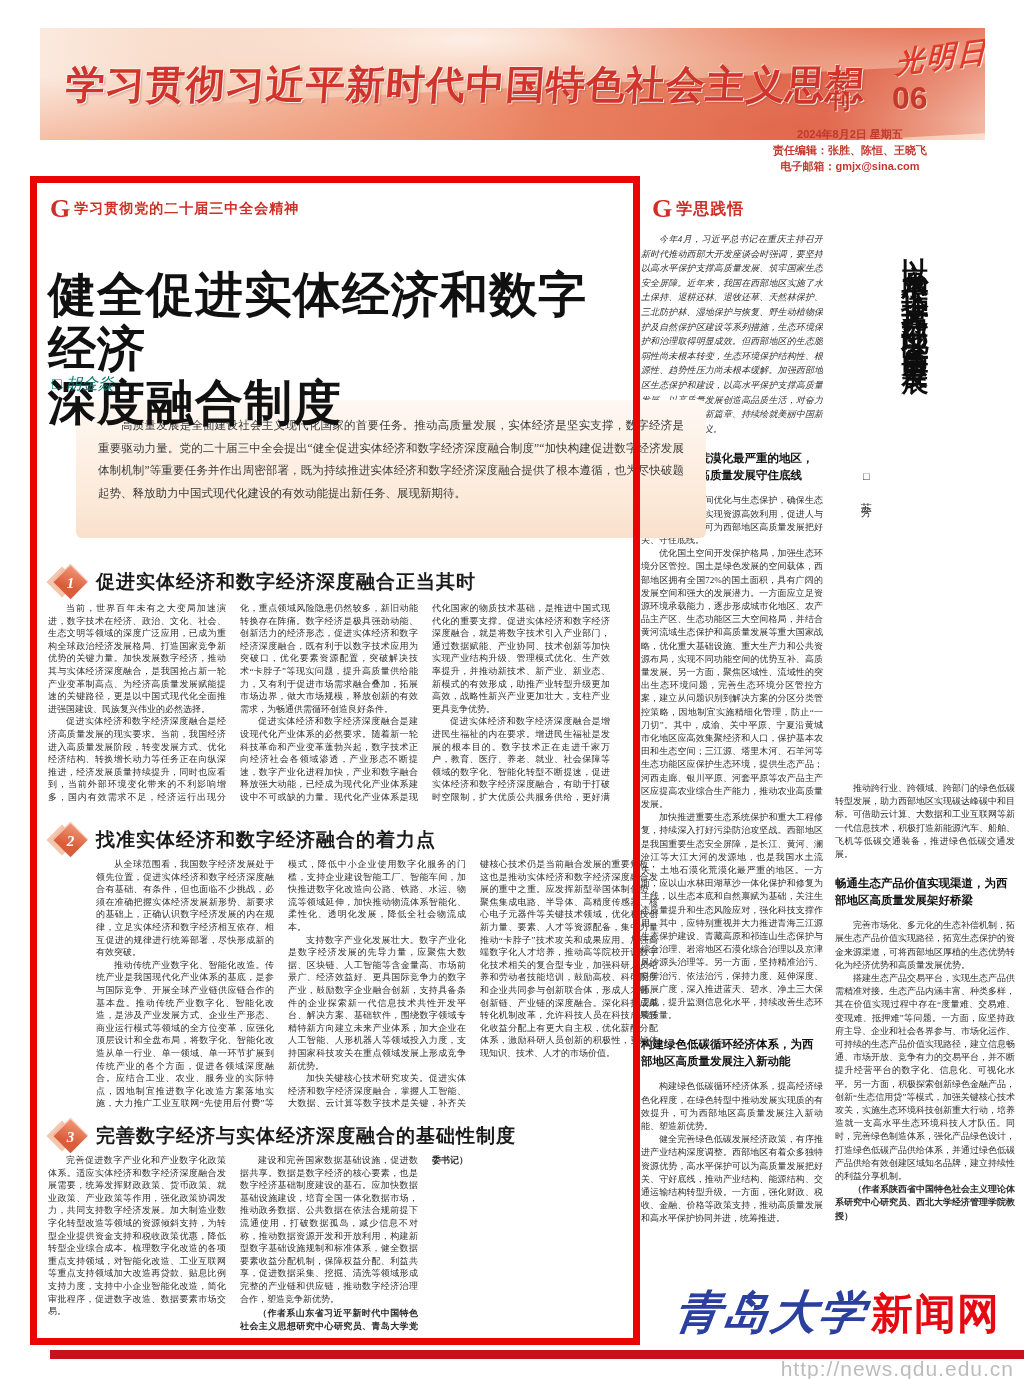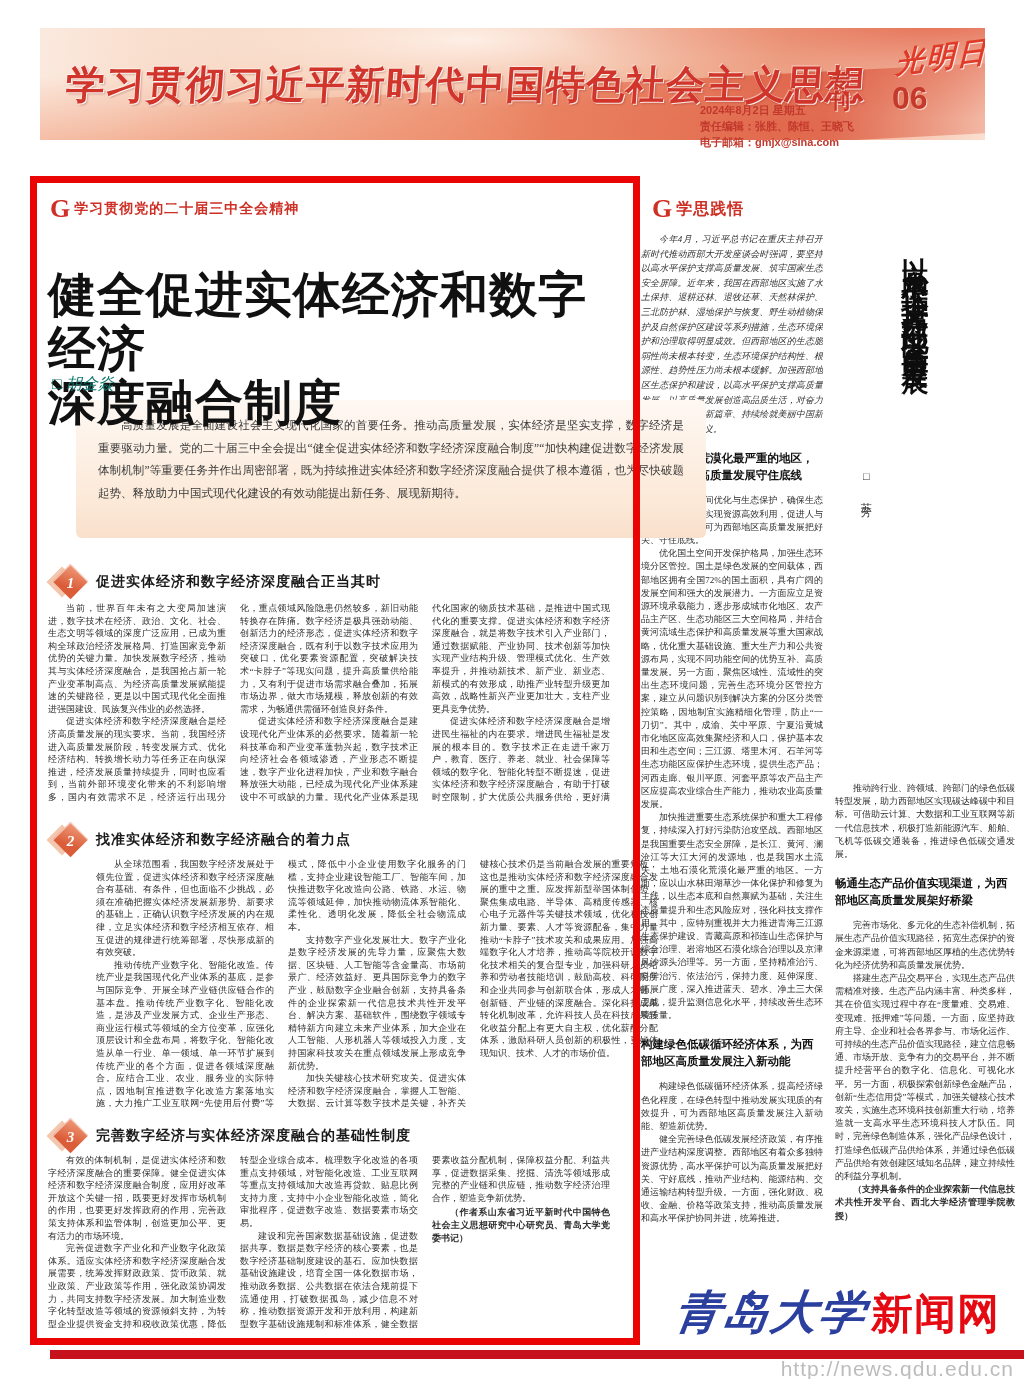--- a/index.html
+++ b/index.html
@@ -21,21 +21,21 @@
       font-family:"Liberation Sans","DejaVu Sans",sans-serif;color:#d0342a;transform:skewX(-4deg);
       text-shadow:1px 1px 0 rgba(255,255,255,.85), -1px -1px 0 rgba(255,255,255,.5), 2px 2px 2px rgba(130,20,10,.25);white-space:nowrap;}
   .banner-zk{position:absolute;left:790px;top:42px;width:22px;display:flex;flex-direction:column;line-height:21px;
       font-size:20px;font-weight:900;color:#c93425;font-family:"Liberation Sans","DejaVu Sans",sans-serif;
       text-shadow:1px 1px 0 rgba(255,255,255,.7);}
   .banner-page{position:absolute;left:852px;top:52px;font-size:32px;font-weight:700;color:#c5392b;
       font-family:"Liberation Sans","DejaVu Sans",sans-serif;text-shadow:1px 1px 0 rgba(255,255,255,.6);}
   .masthead{position:absolute;left:855px;top:8px;font-size:29px;font-weight:900;font-style:italic;color:#e03a28;
       transform:rotate(-7deg) skewX(-8deg);letter-spacing:2px;white-space:nowrap;
       text-shadow:1px 1px 0 rgba(255,255,255,.8);}
-  .dateblock{position:absolute;left:700px;top:102px;width:300px;text-align:left;color:#c2382c;
+  .dateblock{position:absolute;left:700px;top:126px;width:300px;text-align:center;color:#c2382c;
       font-family:"Liberation Sans","DejaVu Sans",sans-serif;font-size:11px;line-height:16px;font-weight:700;}
 
   
   .redbox{position:absolute;left:30px;top:176px;width:610px;height:1169px;border:7px solid #ea0404;box-sizing:border-box;z-index:30;pointer-events:none;}
 
   
   .kicker{position:absolute;left:50px;top:196px;display:flex;align-items:center;z-index:5;}
   .gmark{font-size:26px;font-weight:900;color:#cf3026;font-family:"Liberation Serif",serif;margin-right:4px;line-height:26px;}
   .kicker-text{font-size:14px;font-weight:900;color:#cf3026;letter-spacing:1px;
       font-family:"Liberation Sans","DejaVu Sans",sans-serif;}
@@ -49,21 +49,21 @@
       font-size:11.5px;line-height:22.5px;text-align:justify;color:#3a3a3a;z-index:4;}
   .abstract p{margin:0;text-indent:2em;}
 
   .sec-head{position:absolute;left:50px;height:32px;display:flex;align-items:center;z-index:5;}
   .badge{position:relative;width:40px;height:32px;flex:0 0 40px;}
   .badge .d1{position:absolute;left:1px;top:5px;width:22px;height:22px;transform:rotate(45deg);background:#f3c6ae;}
   .badge .d2{position:absolute;left:8px;top:3px;width:25px;height:25px;transform:rotate(45deg);
       background:linear-gradient(155deg,#f09b7b 0%,#da5c38 70%);box-shadow:inset 1px 1px 0 rgba(255,255,255,.6);}
   .badge .num{position:absolute;left:8px;top:5px;width:25px;height:25px;text-align:center;line-height:24px;
       color:#fff;font-weight:900;font-size:15px;font-style:italic;z-index:2;}
-  .sec-title{font-size:14px;font-weight:900;color:#1a1a1a;letter-spacing:1px;margin-left:6px;}
+  .sec-title{font-size:19px;font-weight:900;color:#1a1a1a;letter-spacing:1px;margin-left:6px;}
 
   .cols{position:absolute;left:48px;width:562px;column-count:3;column-gap:14px;column-fill:auto;
       overflow:hidden;font-size:9px;line-height:12.6px;text-align:justify;color:#2e2e2e;z-index:4;}
   .cols p{margin:0;text-indent:2em;}
   .cols p.attr{font-weight:900;text-indent:2em;margin-top:2px;}
 
   
   .side-kicker{position:absolute;left:652px;top:196px;display:flex;align-items:center;z-index:5;}
   .side-kicker .kicker-text{font-size:16px;}
   .side-left{position:absolute;left:641px;top:232px;width:182px;height:1112px;overflow:hidden;
@@ -160,21 +160,20 @@
 
   <div class="sec-head" style="top:1120px;">
     <span class="badge">
       <span class="d1"></span>
         <span class="d2"></span>
       <span class="num">3</span>
     </span>
     <span class="sec-title">完善数字经济与实体经济深度融合的基础性制度</span>
   </div>
   <div class="cols" style="top:1154px;height:184px;">
-    <p>有效的体制机制，是促进实体经济和数字经济深度融合的重要保障。健全促进实体经济和数字经济深度融合制度，应用好改革开放这个关键一招，既要更好发挥市场机制的作用，也要更好发挥政府的作用，完善政策支持体系和监管体制，创造更加公平、更有活力的市场环境。</p>
     <p>完善促进数字产业化和产业数字化政策体系。适应实体经济和数字经济深度融合发展需要，统筹发挥财政政策、货币政策、就业政策、产业政策等作用，强化政策协调发力，共同支持数字经济发展。加大制造业数字化转型改造等领域的资源倾斜支持，为转型企业提供资金支持和税收政策优惠，降低转型企业综合成本。梳理数字化改造的各项重点支持领域，对智能化改造、工业互联网等重点支持领域加大改造再贷款、贴息比例支持力度，支持中小企业智能化改造，简化审批程序，促进数字改造、数据要素市场交易。</p>
     <p>建设和完善国家数据基础设施，促进数据共享。数据是数字经济的核心要素，也是数字经济基础制度建设的基石。应加快数据基础设施建设，培育全国一体化数据市场，推动政务数据、公共数据在依法合规前提下流通使用，打破数据孤岛，减少信息不对称，推动数据资源开发和开放利用，构建新型数字基础设施规制和标准体系，健全数据要素收益分配机制，保障权益分配、利益共享，促进数据采集、挖掘、清洗等领域形成完整的产业链和供应链，推动数字经济治理合作，塑造竞争新优势。</p>
     <p class="attr">（作者系山东省习近平新时代中国特色社会主义思想研究中心研究员、青岛大学党委书记）</p>
   </div>
 
   <div class="side-kicker">
     <span class="gmark">G</span>
     <span class="kicker-text">学思践悟</span>
   </div>
 
@@ -191,21 +190,21 @@
 
   <div class="side-right">
     <div class="v-block">
       <div class="v-title">以高水平保护支撑西部地区高质量发展</div>
       <div class="v-author">□ 苏芳</div>
     </div>
     <p>推动跨行业、跨领域、跨部门的绿色低碳转型发展，助力西部地区实现碳达峰碳中和目标。可借助云计算、大数据和工业互联网等新一代信息技术，积极打造新能源汽车、船舶、飞机等低碳交通装备，推进绿色低碳交通发展。</p>
     <p class="side-sub">畅通生态产品价值实现渠道，为西部地区高质量发展架好桥梁</p>
     <p>完善市场化、多元化的生态补偿机制，拓展生态产品价值实现路径，拓宽生态保护的资金来源渠道，可将西部地区厚植的生态优势转化为经济优势和高质量发展优势。</p>
     <p>搭建生态产品交易平台，实现生态产品供需精准对接。生态产品内涵丰富、种类多样，其在价值实现过程中存在“度量难、交易难、变现难、抵押难”等问题。一方面，应坚持政府主导、企业和社会各界参与、市场化运作、可持续的生态产品价值实现路径，建立信息畅通、市场开放、竞争有力的交易平台，并不断提升经营平台的数字化、信息化、可视化水平。另一方面，积极探索创新绿色金融产品，创新“生态信用贷”等模式，加强关键核心技术攻关，实施生态环境科技创新重大行动，培养造就一支高水平生态环境科技人才队伍。同时，完善绿色制造体系，强化产品绿色设计，打造绿色低碳产品供给体系，并通过绿色低碳产品供给有效创建区域知名品牌，建立持续性的利益分享机制。</p>
-    <p class="side-attr">（支持具备条件的企业探索新一代信息技术共性开发平台、西北大学经济管理学院教授）</p>
+    <p class="side-attr">（作者系陕西省中国特色社会主义理论体系研究中心研究员、西北大学经济管理学院教授）</p>
   </div>
 
   <div class="wm">
     <span class="wm-blue">青岛大学</span>
     <span class="wm-red">新闻网</span>
   </div>
   <div class="footer-bar"></div>
   <div class="wm-url">http://news.qdu.edu.cn</div>
 
 </div>

